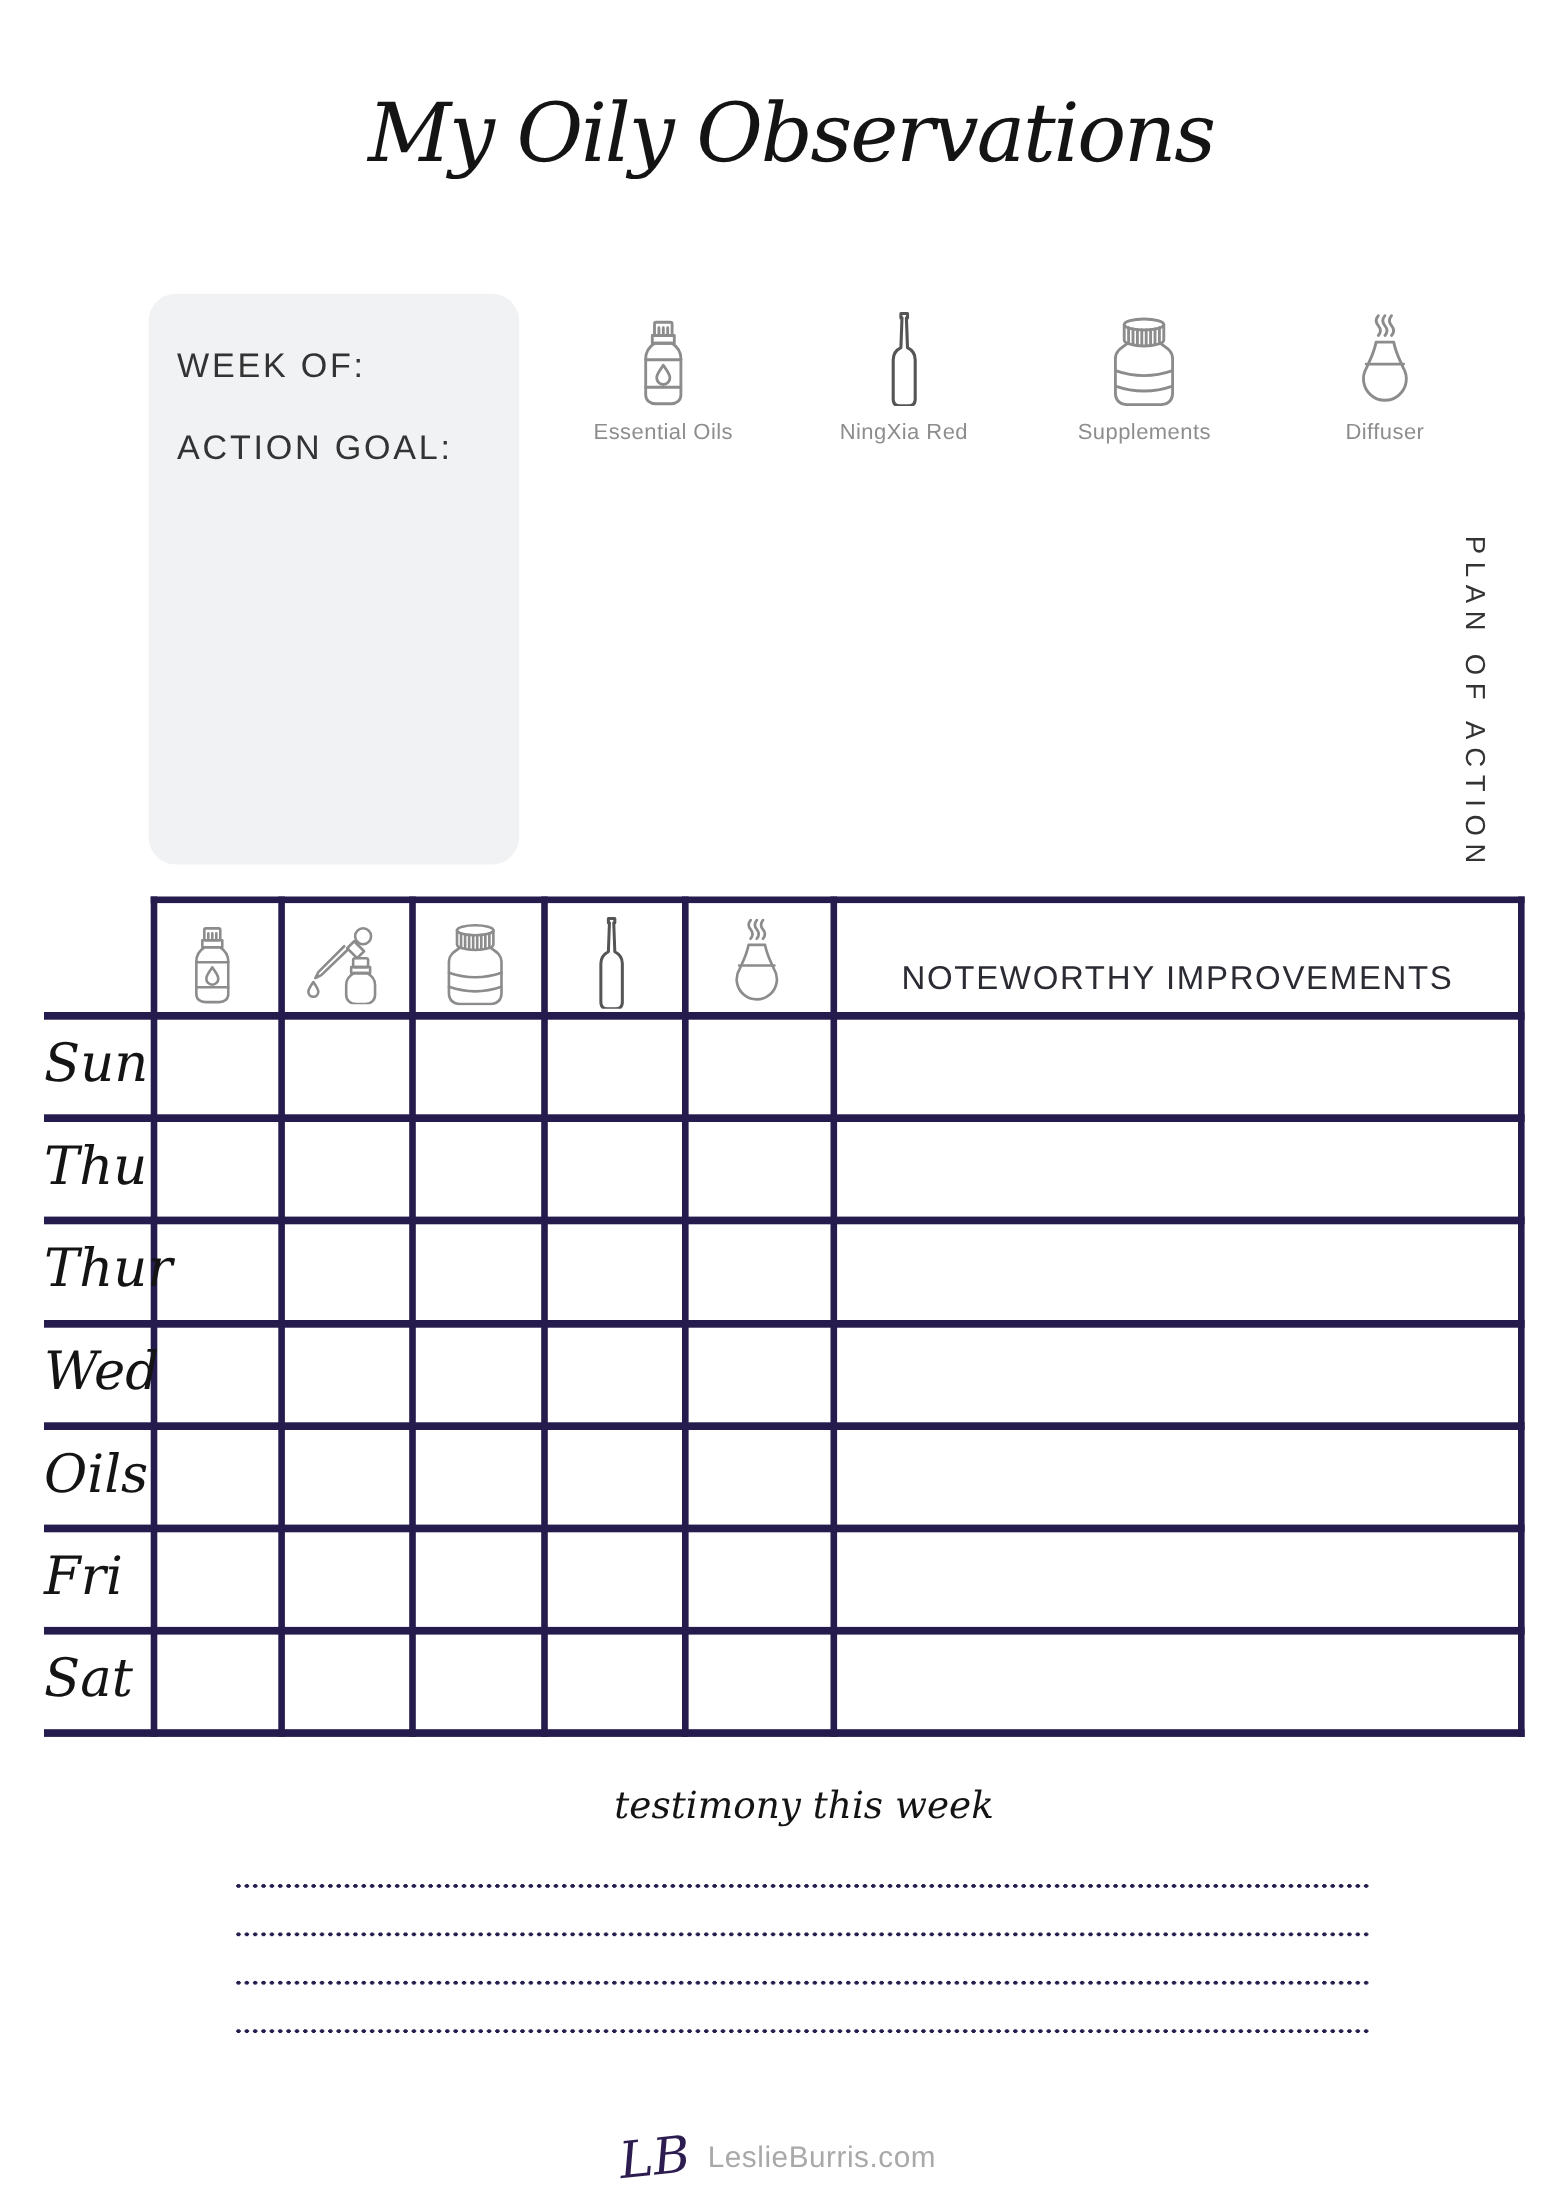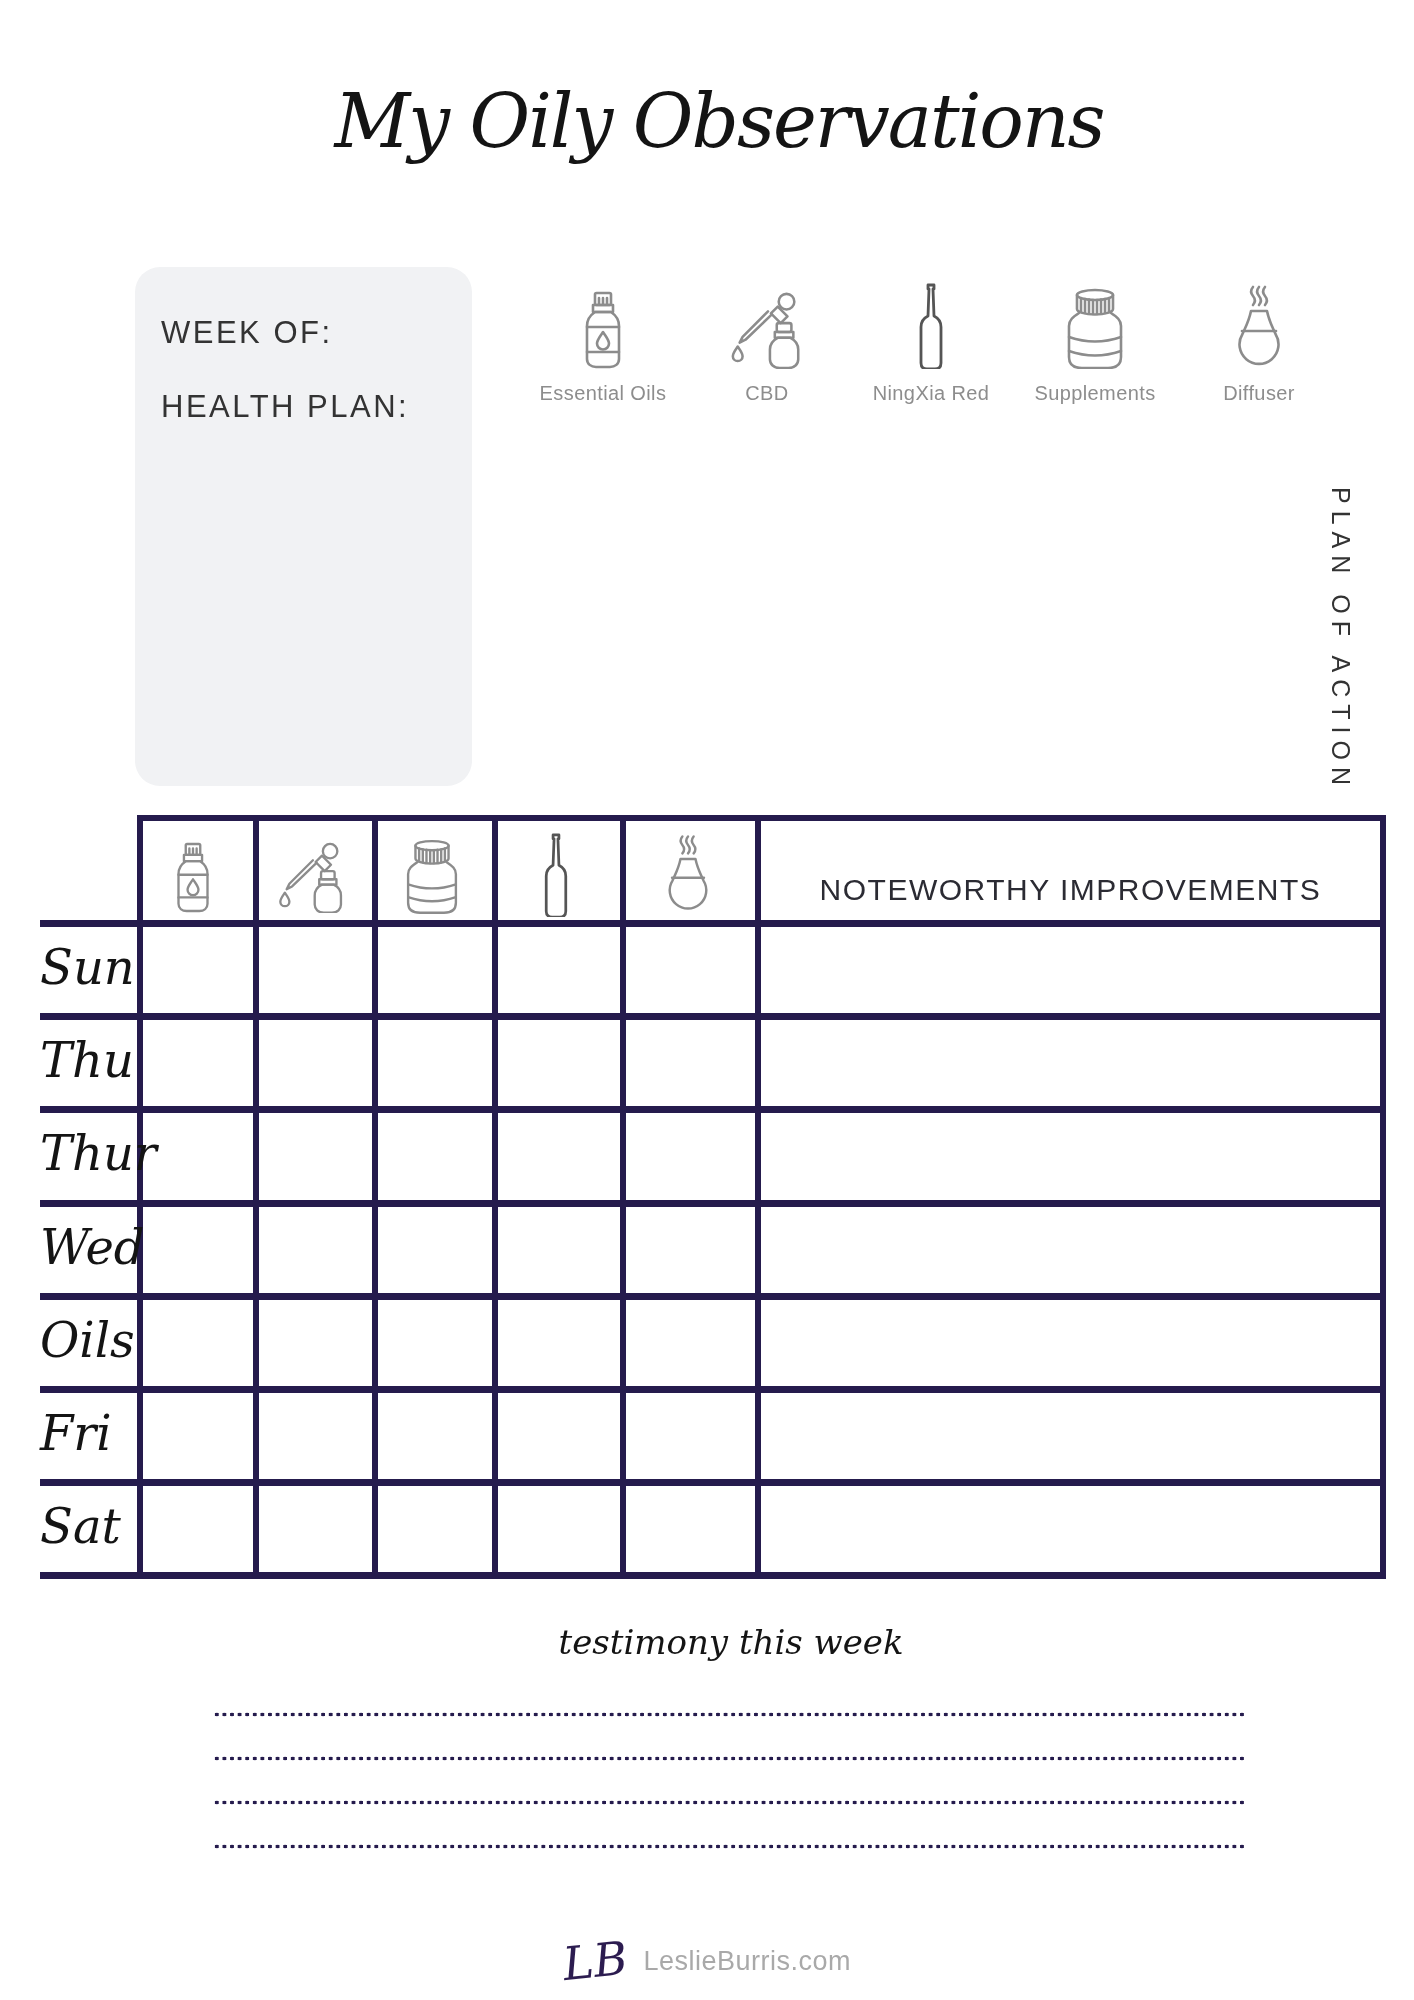--- a/index.html
+++ b/index.html
@@ -108,41 +108,33 @@
     </g>
   </defs>
 </svg>
 
 <div class="sheet">
 
   <div class="title script">My Oily Observations</div>
 
   <div class="goal-panel">
     <div class="panel-label week">WEEK OF:</div>
-    <div class="panel-label goal">HEALTH PLAN:</div>
+    <div class="panel-label goal">ACTION GOAL:</div>
     <div class="write-zone week"></div>
     <div class="write-zone goal"></div>
   </div>
 
   <div class="legend">
     <div class="legend-item">
       <span class="icon">
         <svg width="64" height="78" viewBox="0 0 64 78">
             <use href="#ic-oil"></use>
           </svg>
         </span>
       <div class="legend-label">Essential Oils</div>
-    </div>
-    <div class="legend-item">
-      <span class="icon">
-        <svg width="82" height="80" viewBox="0 0 84 80">
-            <use href="#ic-dropper"></use>
-          </svg>
-        </span>
-      <div class="legend-label">CBD</div>
     </div>
     <div class="legend-item">
       <span class="icon dark">
         <svg width="26" height="86" viewBox="0 0 26 86">
             <use href="#ic-ningxia"></use>
           </svg>
         </span>
       <div class="legend-label">NingXia Red</div>
     </div>
     <div class="legend-item">

